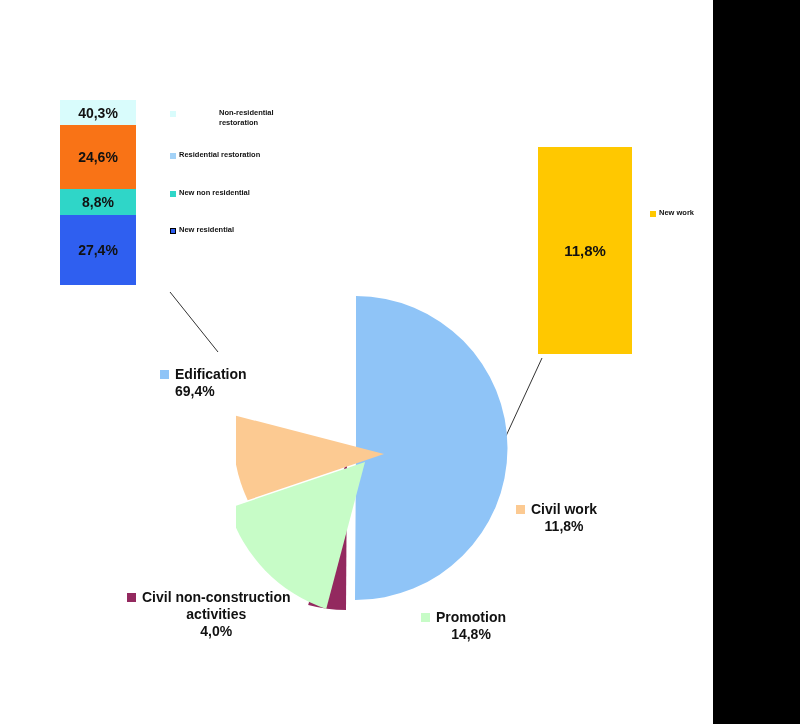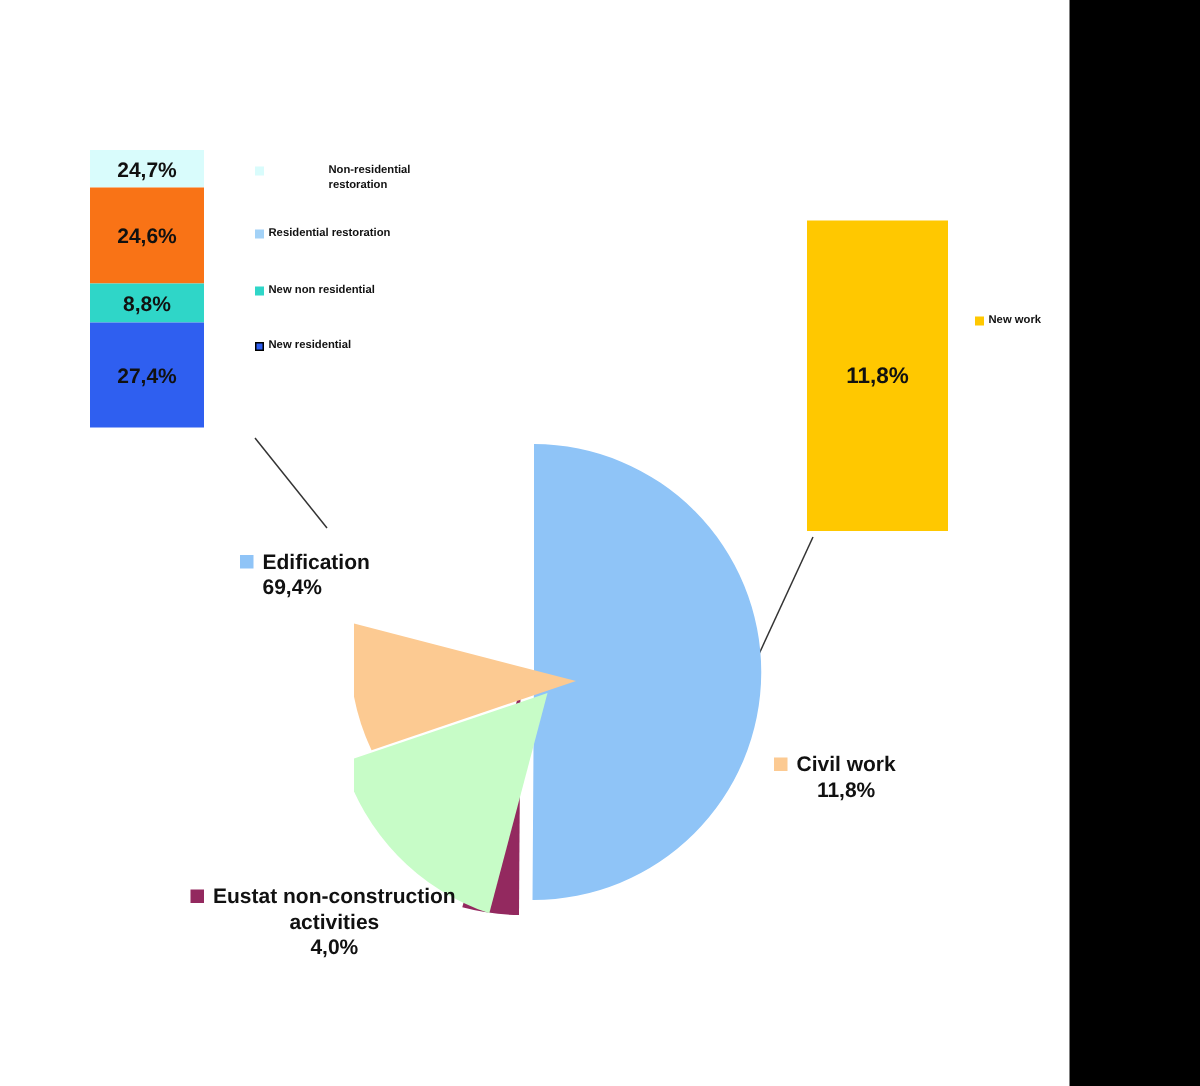--- a/index.html
+++ b/index.html
@@ -180,21 +180,21 @@
   <div id="canvas">
 
 
     <svg class="leader" style="left:0; top:0; width:713px; height:724px;">
       <line x1="170" y1="292" x2="218" y2="352" stroke="#333333" stroke-width="1"></line>
       <line x1="542" y1="358" x2="506" y2="436" stroke="#333333" stroke-width="1"></line>
     </svg>
 
     <div class="stack-bar">
       <div class="stack-seg" style="height:25px; background:#D9FCFC;">
-        <span class="seg-label">24,7%</span>
+        <span class="seg-label">40,3%</span>
       </div>
       <div class="stack-seg" style="height:64px; background:#f97316;">
         <span class="seg-label">24,6%</span>
       </div>
       <div class="stack-seg" style="height:26px; background:#2FD6C8;">
         <span class="seg-label">8,8%</span>
       </div>
       <div class="stack-seg" style="height:70px; background:#2F5FF0;">
         <span class="seg-label">27,4%</span>
       </div>
@@ -250,25 +250,32 @@
     </div>
 
     <div class="pie-label" id="lbl-civil">
       <span class="pl-row">
         <span class="pl-sw" style="background:#FCCA92;"></span>
         <span>Civil work</span>
       </span>
       <span class="pl-val">11,8%</span>
     </div>
 
+    <div class="pie-label" id="lbl-promotion">
+      <span class="pl-row">
+        <span class="pl-sw" style="background:#C7FCC7;"></span>
+        <span>Promotion</span>
+      </span>
+      <span class="pl-val">14,8%</span>
+    </div>
 
     <div class="pie-label" id="lbl-other">
       <span class="pl-row">
         <span class="pl-sw" style="background:#93295F;"></span>
-        <span>Eustat non-construction</span>
+        <span>Civil non-construction</span>
       </span>
       <span class="pl-sub">activities</span>
       <span class="pl-val">4,0%</span>
     </div>
 
 
   </div>
 </div>
 
 </body></html>

